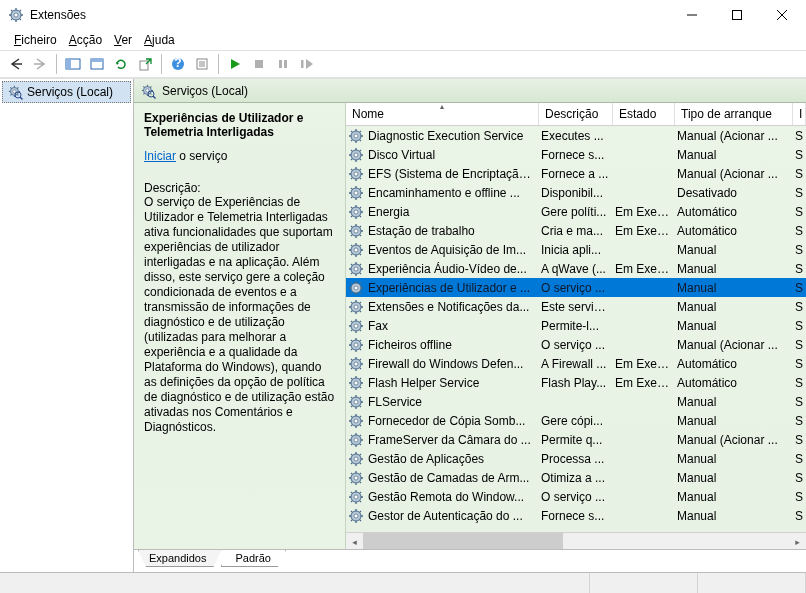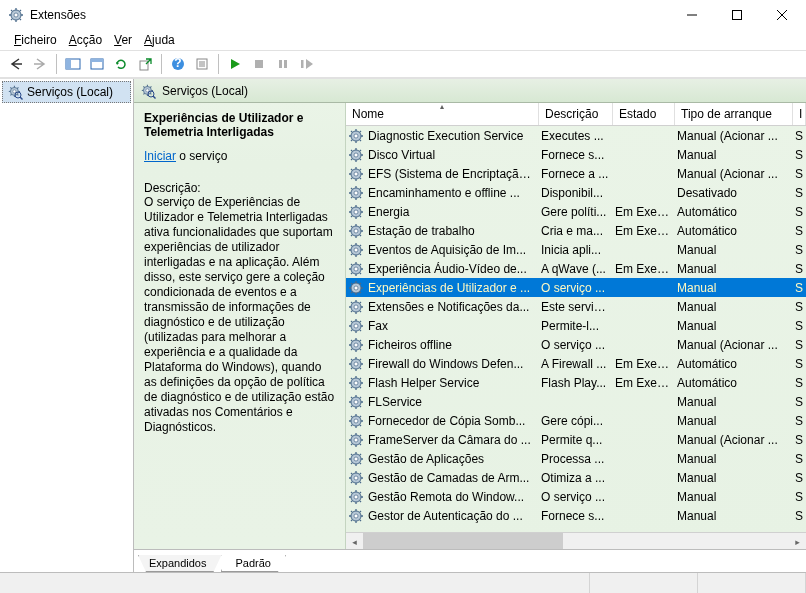--- a/index.html
+++ b/index.html
@@ -45,36 +45,36 @@
   .descpanel .dlabel { margin-top: 18px; }
   .descpanel .dtext { line-height: 1.25; }
 
   
   .listview { flex: 1; display: flex; flex-direction: column; overflow: hidden; background: linear-gradient(#eaf4e7, #e7f2e4); }
   .listheader { display: flex; background: #fff; border-bottom: 1px solid #d0d0d0; justify-content: space-between; }
   .listheader .colh { padding: 4px 6px; border-right: 1px solid #e0e0e0; background: #fff; font-weight: 400; position: relative; white-space: nowrap; overflow: hidden; text-overflow: ellipsis; }
   .colh.sorted::after { content: "▴"; font-size: 8px; position: absolute; left: 50%; top: -1px; transform: translateX(-50%); color: #606060; }
   .listbody { flex: 1; overflow: hidden; }
   .listrow { display: flex; align-items: center; height: 19px; }
-  .listrow.selected { background: #0078d7; color: #fef9c3; }
+  .listrow.selected { background: #0078d7; color: #0f172a; }
   .listrow .rowicon { width: 16px; height: 16px; margin: 0 2px; flex-shrink: 0; }
   .listrow .cell { padding: 0 6px 0 0; white-space: nowrap; overflow: hidden; text-overflow: ellipsis; }
   .c-name { width: 175px; padding-left: 2px !important; }
   .c-desc { width: 74px; }
   .c-state { width: 62px; }
   .c-type { width: 118px; }
   .c-last { width: 8px; }
 
   .hscroll { height: 17px; background: #f0f0f0; border-top: 1px solid #d0d0d0; display: flex; }
   .hscroll .arrow { width: 17px; height: 17px; background: #f0f0f0; display: flex; align-items: center; justify-content: center; color: #666; font-size: 9px; }
   .hscroll .track { flex: 1; position: relative; }
   .hscroll .thumb { position: absolute; left: 0; top: 0; height: 17px; width: 200px; background: #cdcdcd; }
 
   
-  .tabs { height: 22px; display: flex; align-items: flex-end; padding-left: 4px; }
+  .tabs { height: 22px; display: flex; align-items: flex-start; padding-left: 4px; }
   .tab { padding: 2px 14px 2px 10px; border: 1px solid #9a9a9a; border-top: none; background: #fff; font-size: 11px; margin-right: -1px; position: relative; }
   .tab.first { clip-path: polygon(0 0, 100% 0, calc(100% - 8px) 100%, 8px 100%); }
   .tab.active { background: #fff; z-index: 2; }
   .tab.inactive { background: #f4f4f4; }
   .tab:not(.first) { clip-path: polygon(8px 0, 100% 0, calc(100% - 8px) 100%, 0 100%); padding-left: 14px; }
 
   
   .statusbar { position: absolute; bottom: 0; left: 0; right: 0; height: 21px; border-top: 1px solid #bcbcbc; background: #f0f0f0; display: flex; }
   .statusbar .sbcell { border-right: 1px solid #d4d4d4; }
   .statusbar .sbcell:first-child { flex: 1; }

